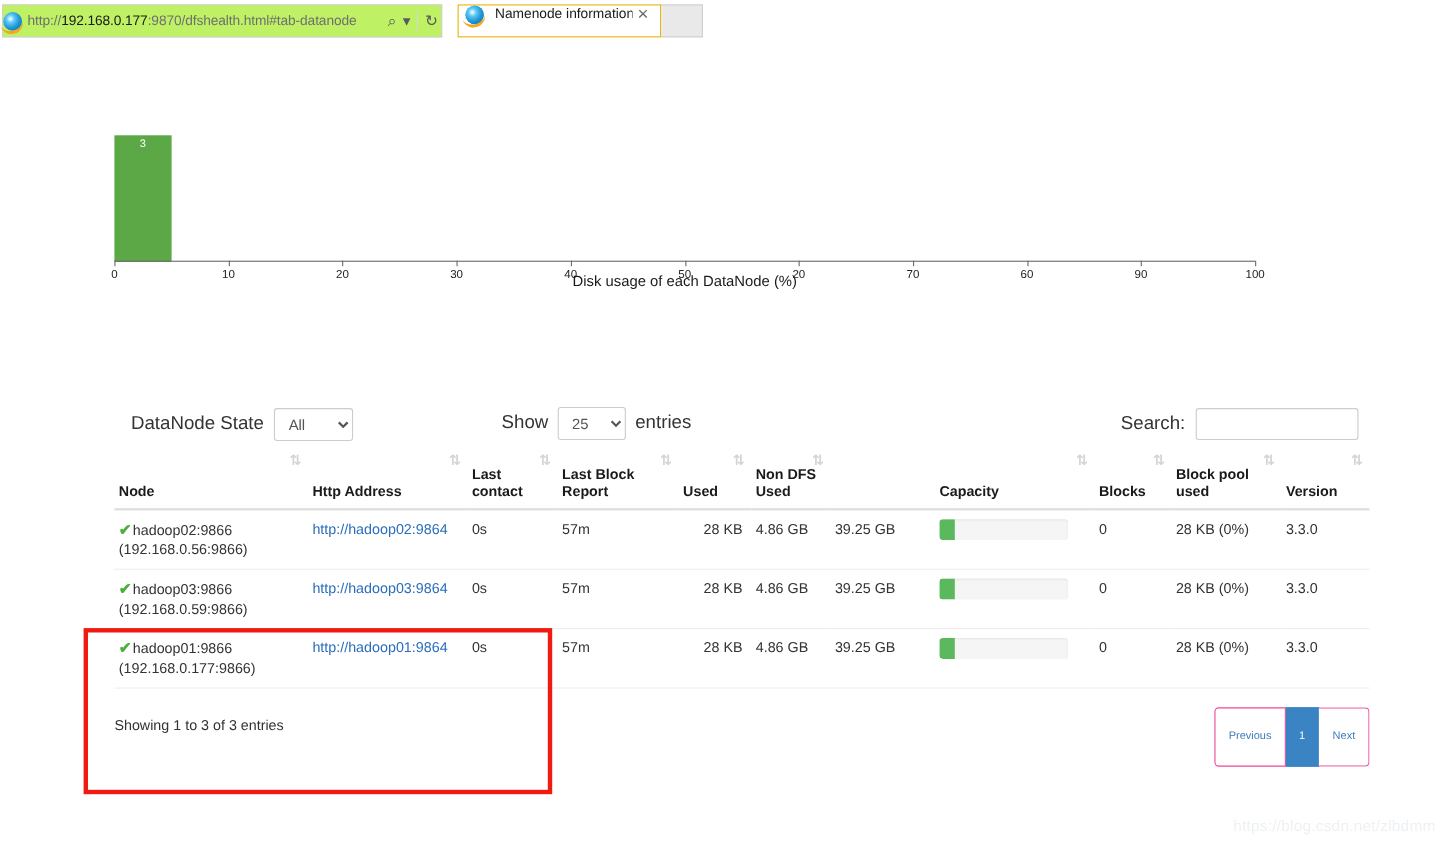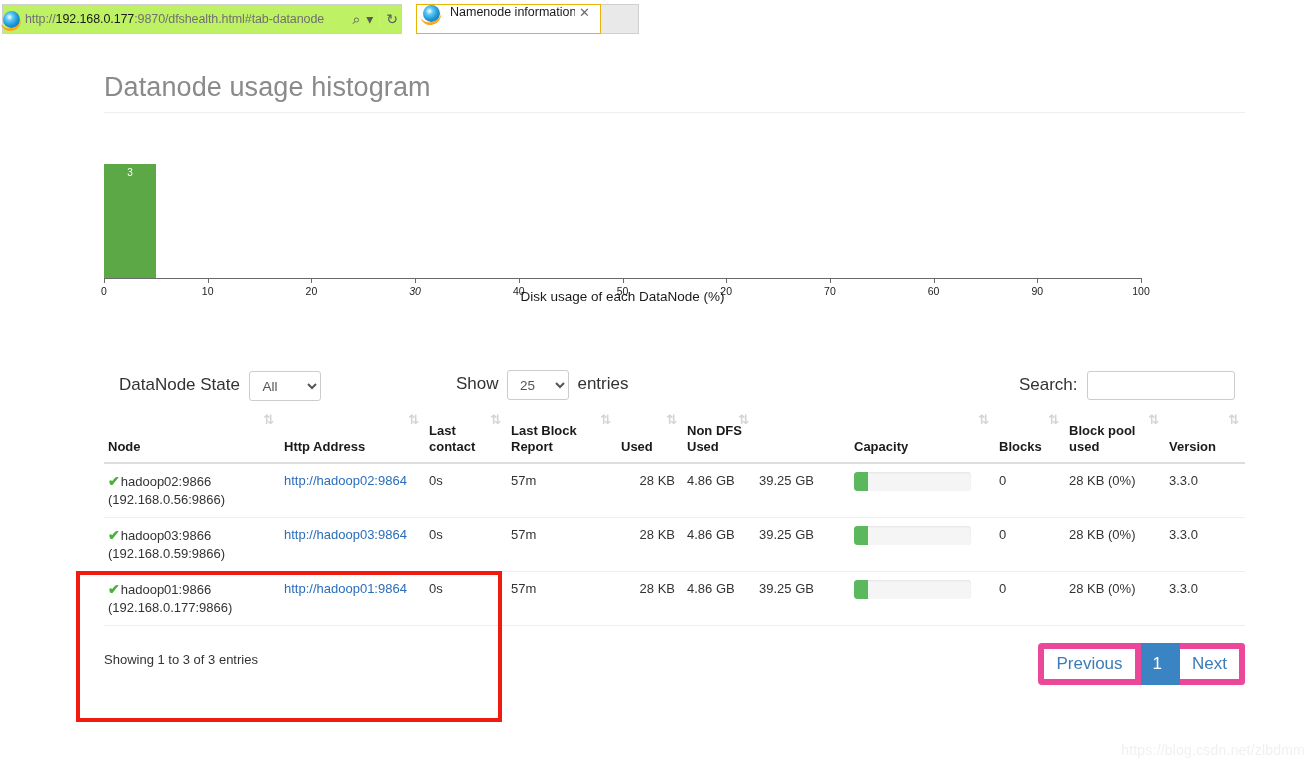--- a/index.html
+++ b/index.html
@@ -277,25 +277,25 @@
     left: 0; top: 14px;
     font-size: 13px;
     color: #333;
   }
   #pagination {
     position: absolute;
     right: 0; top: 5px;
     display: flex;
   }
   .page-btn {
-    font-size: 17px;
+    font-size: 10px;
     color: #3b7cb8;
     background: #ffffff;
-    border: 6px solid #ec4899;
-    padding: 6px 12px;
+    border: 1px solid #ec4899;
+    padding: 17px 12px;
     cursor: pointer;
     line-height: 18px;
   }
   .page-btn + .page-btn { border-left: none; }
   .page-btn.first { border-radius: 4px 0 0 4px; }
   .page-btn.last { border-radius: 0 4px 4px 0; }
   .page-btn.active {
     background: #3b84c4;
     border-color: #3b84c4;
     color: #ffffff;
@@ -341,36 +341,35 @@
       <span id="tab-close">✕</span>
     </div>
     <div id="new-tab"></div>
   </div>
 
 </div>
 
 <div id="page">
 
   <div class="container" id="histogram-section">
-    <h1 class="page-heading">Datanode usage histogram</h1>
 
     <div id="histogram-area">
       <div id="hist-bars">
           <div class="hist-bar" style="left: 0px; width: 51.85px; height: 115px; background: rgb(92, 168, 70);">3</div>
         </div>
       <div id="hist-axis"></div>
       <div id="hist-ticks" style="position: absolute; left: 0px; bottom: 24px; width: 1037px; height: 1px;">
           <div class="tick" style="left: 0px;"></div>
           <div class="tick-label" style="left: 0px;">0</div>
           <div class="tick" style="left: 103.7px;"></div>
           <div class="tick-label" style="left: 103.7px;">10</div>
           <div class="tick" style="left: 207.4px;"></div>
           <div class="tick-label" style="left: 207.4px;">20</div>
           <div class="tick" style="left: 311.1px;"></div>
-          <div class="tick-label" style="left: 311.1px; font-style: italic;">30</div>
+          <div class="tick-label" style="left: 311.1px;">30</div>
           <div class="tick" style="left: 414.8px;"></div>
           <div class="tick-label" style="left: 414.8px;">40</div>
           <div class="tick" style="left: 518.5px;"></div>
           <div class="tick-label" style="left: 518.5px;">50</div>
           <div class="tick" style="left: 622.2px;"></div>
           <div class="tick-label" style="left: 622.2px;">20</div>
           <div class="tick" style="left: 725.9px;"></div>
           <div class="tick-label" style="left: 725.9px;">70</div>
           <div class="tick" style="left: 829.6px;"></div>
           <div class="tick-label" style="left: 829.6px;">60</div>

